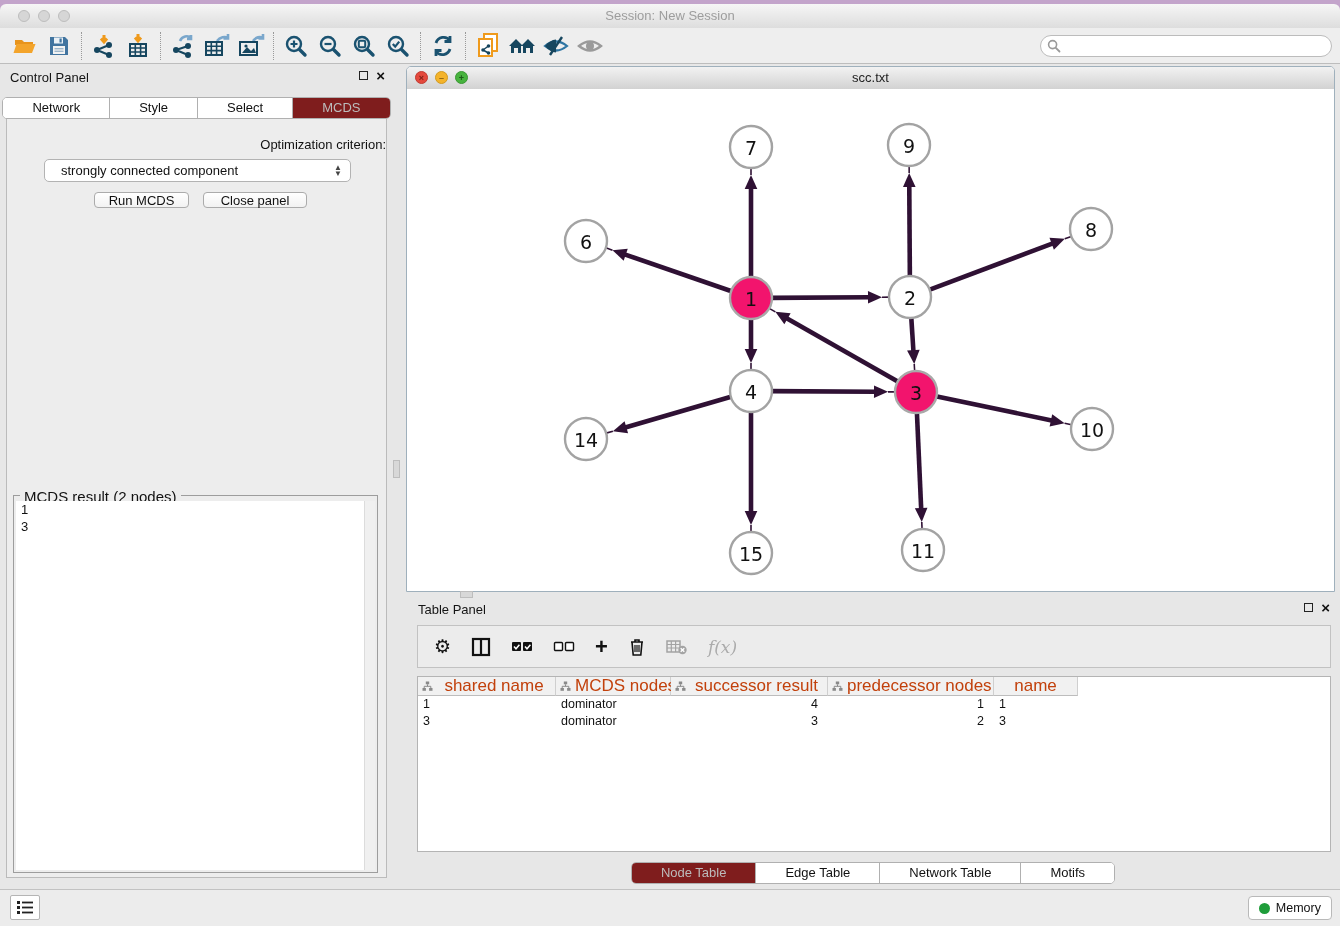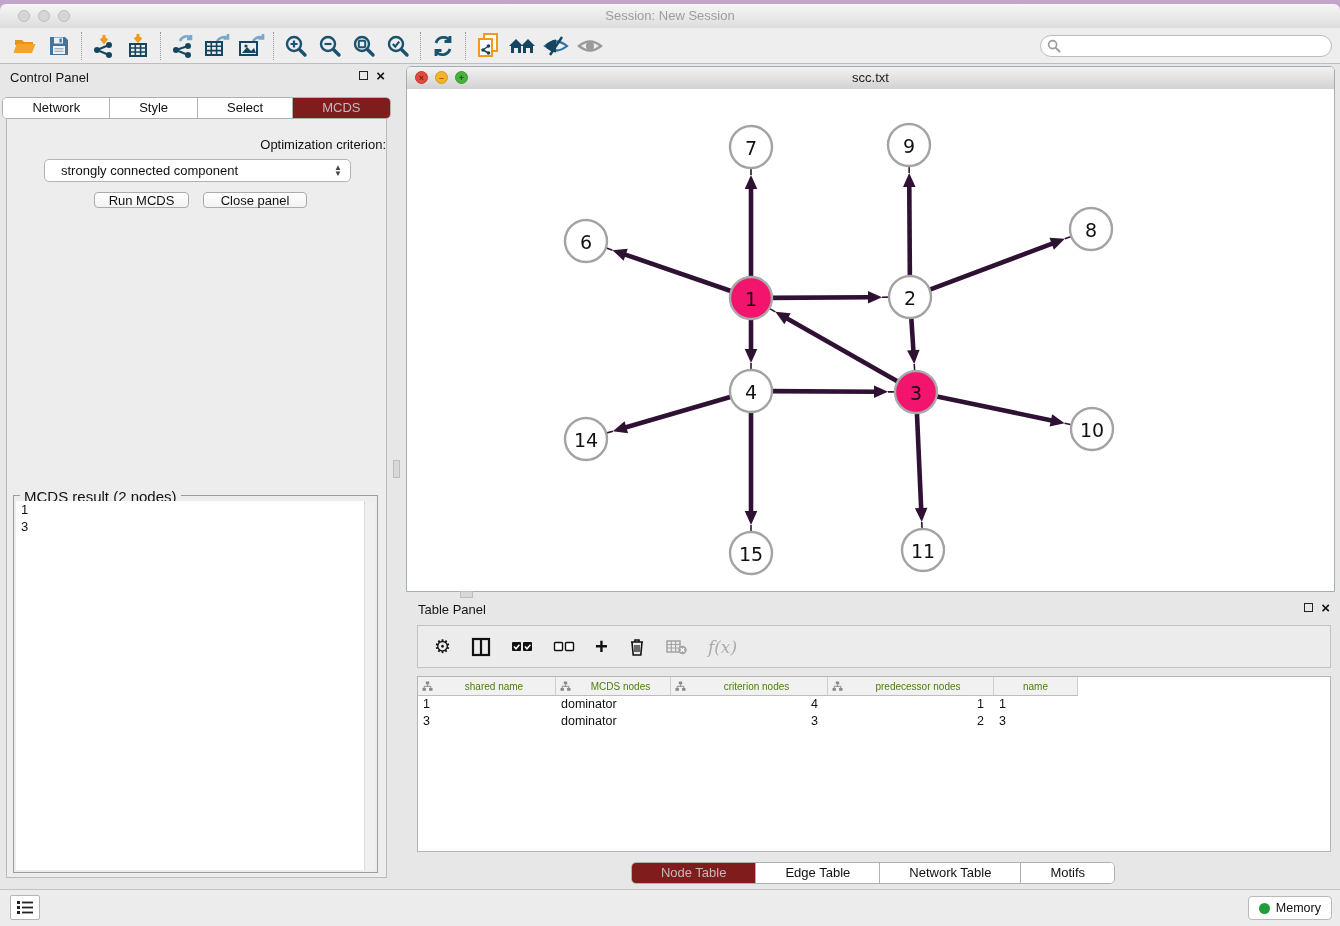--- a/index.html
+++ b/index.html
@@ -77,21 +77,21 @@
   .tp-icon{display:flex;align-items:center;justify-content:center;}
   .gear-char{font-size:19px;color:#111;font-family:"DejaVu Sans",sans-serif;line-height:19px;}
   .plus-char{font-size:22px;font-weight:bold;color:#111;line-height:20px;}
   .fx-char{font-size:17px;color:#ababab;font-family:"DejaVu Serif",serif;font-style:italic;}
   .tp-table{position:absolute;left:11px;right:9px;top:76px;height:176px;background:#fff;
     border:1px solid #b4b4b4;box-sizing:border-box;overflow:hidden;}
   .thead{display:flex;height:19px;}
   .th{display:flex;align-items:center;background:#f1f1f1;border-right:1px solid #cfcfcf;
     border-bottom:1px solid #bdbdbd;box-sizing:border-box;height:19px;}
   .th .th-icon{margin-left:4px;display:flex;}
-  .th .th-label{flex:1;text-align:center;font-size:10px;color:#4d7c0f;padding:0 4px;white-space:nowrap;}
+  .th .th-label{flex:1;text-align:center;font-size:17px;color:#c2410c;padding:0 4px;white-space:nowrap;}
   .tr{display:flex;height:17px;}
   .td{font-size:12.5px;color:#111;box-sizing:border-box;height:17px;line-height:17px;
     overflow:hidden;white-space:nowrap;}
   .td.left{text-align:left;padding-left:5px;}
   .td.right{text-align:right;padding-right:10px;}
   .tp-tabs{position:absolute;left:0;right:0;top:262px;text-align:center;}
   
   .statusbar{position:absolute;bottom:0;left:0;right:0;height:36px;background:#ececec;
     border-top:1px solid #c2c2c2;}
   .list-btn{position:absolute;left:10px;top:5px;width:30px;height:25px;background:#fff;
@@ -497,21 +497,21 @@
             </div>
             <div class="th" style="width: 157px;">
               <span class="th-icon">
                 <svg width="11" height="11" viewBox="0 0 11 11">
                   <rect x="3.8" y="0.5" width="3.4" height="2.8" fill="#8a8a8a"></rect>
                   <path d="M5.5 3.3 V5.3 M2.2 5.3 H8.8 M2.2 5.3 V7 M8.8 5.3 V7" stroke="#8a8a8a" stroke-width="1" fill="none"></path>
                   <rect x="0.5" y="7" width="3.4" height="2.8" fill="#8a8a8a"></rect>
                   <rect x="7.1" y="7" width="3.4" height="2.8" fill="#8a8a8a"></rect>
                 </svg>
               </span>
-              <span class="th-label">criterion nodes</span>
+              <span class="th-label">successor result</span>
             </div>
             <div class="th" style="width: 166px;">
               <span class="th-icon">
                 <svg width="11" height="11" viewBox="0 0 11 11">
                   <rect x="3.8" y="0.5" width="3.4" height="2.8" fill="#8a8a8a"></rect>
                   <path d="M5.5 3.3 V5.3 M2.2 5.3 H8.8 M2.2 5.3 V7 M8.8 5.3 V7" stroke="#8a8a8a" stroke-width="1" fill="none"></path>
                   <rect x="0.5" y="7" width="3.4" height="2.8" fill="#8a8a8a"></rect>
                   <rect x="7.1" y="7" width="3.4" height="2.8" fill="#8a8a8a"></rect>
                 </svg>
               </span>

